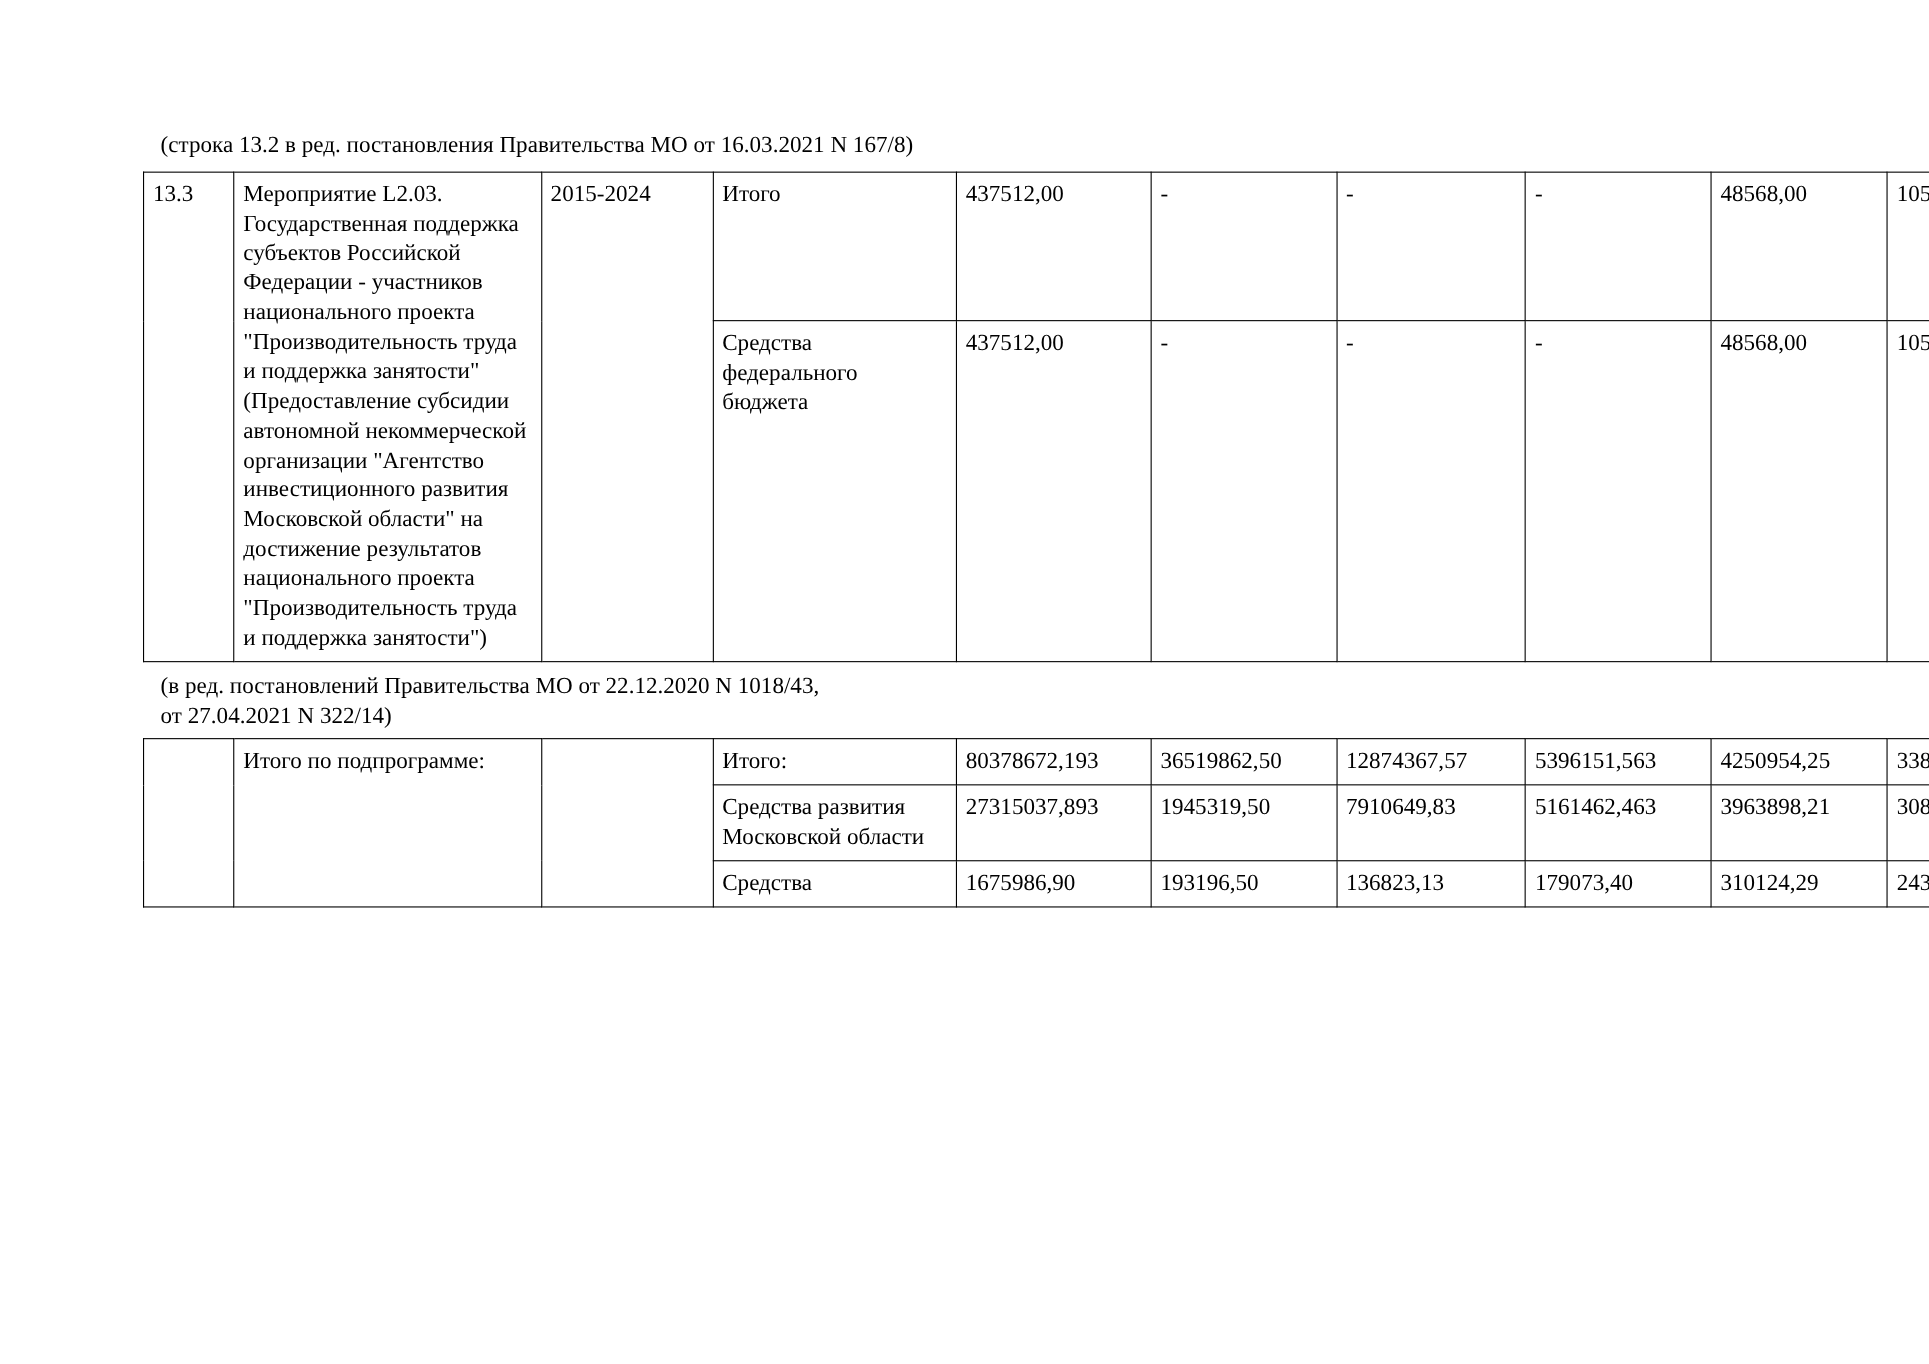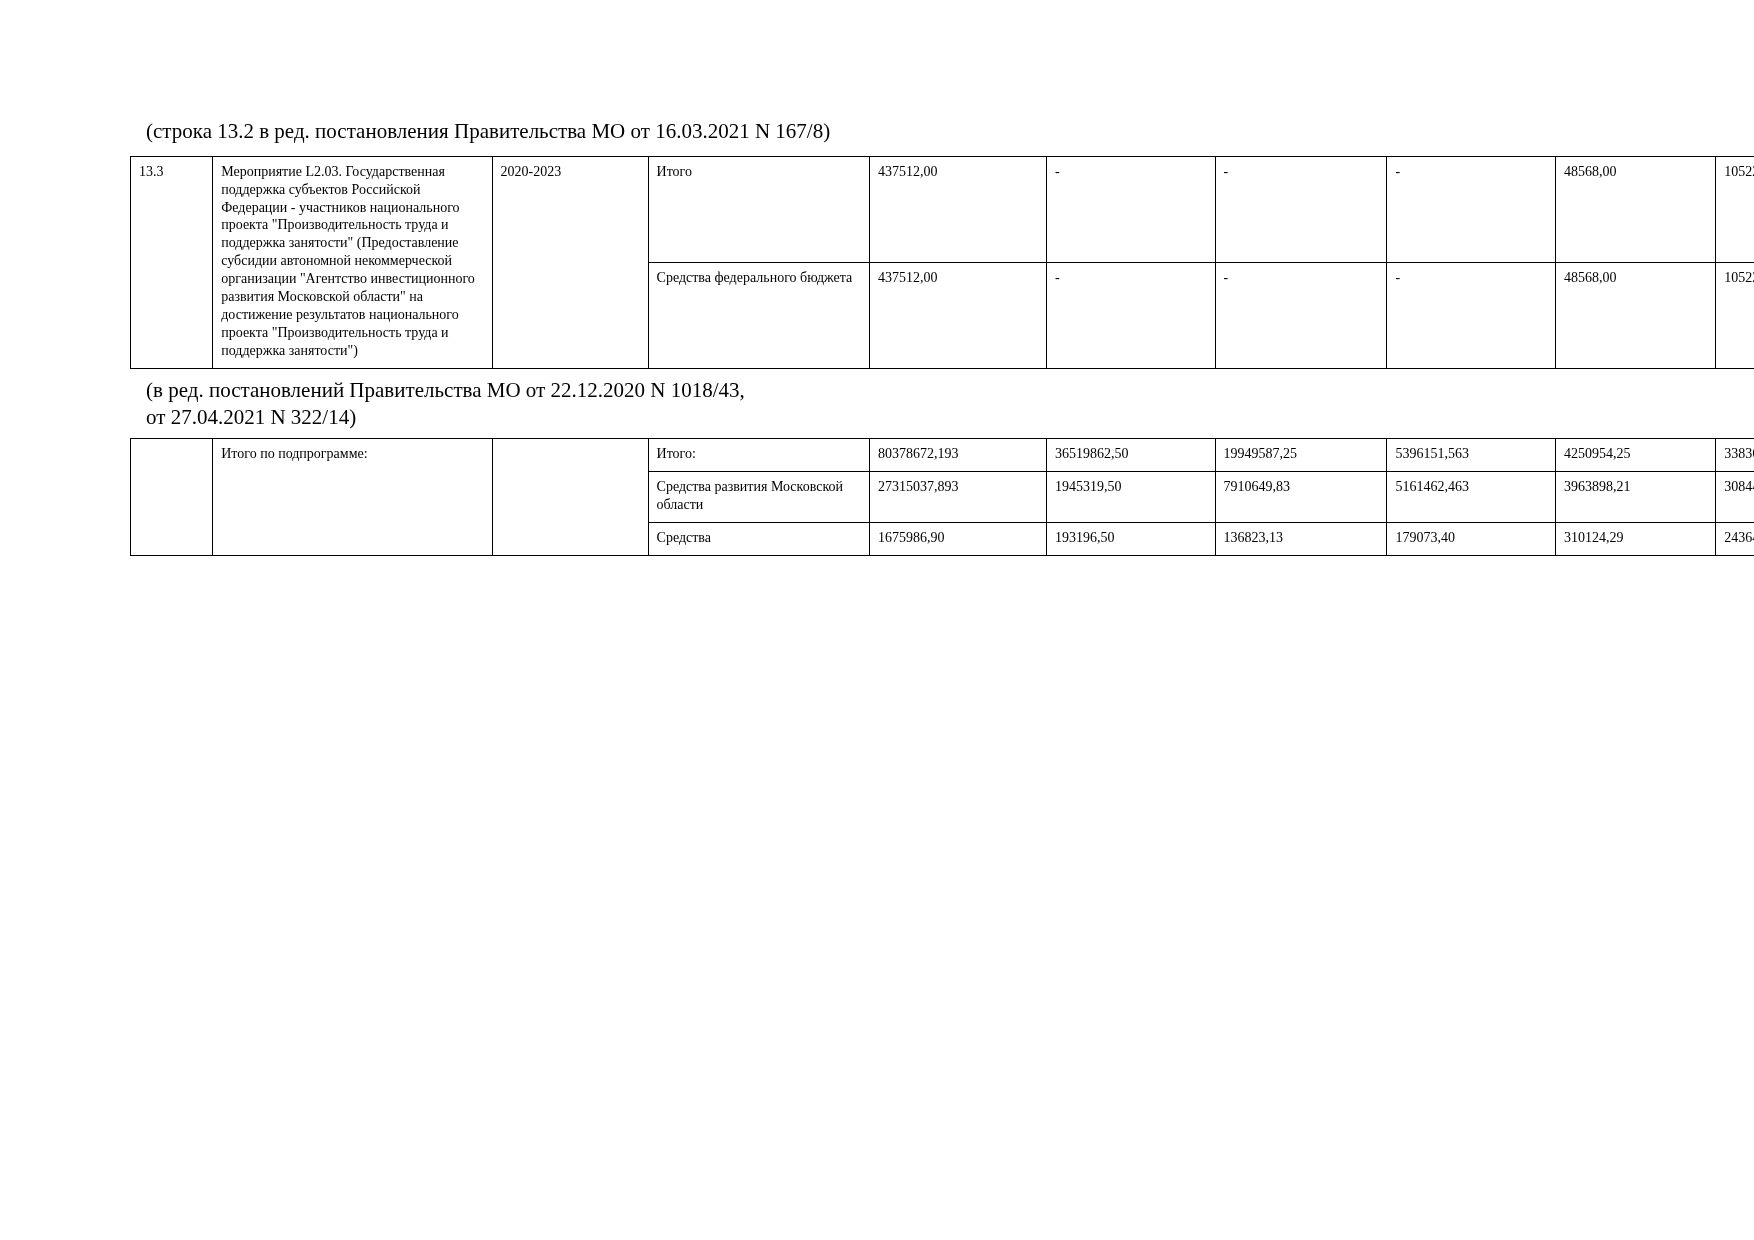--- a/index.html
+++ b/index.html
@@ -39,21 +39,21 @@
   table.grid {
     border-collapse: collapse;
     table-layout: fixed;
     width: 1755px;
     margin: 0;
   }
   table.grid td {
     border: 1px solid #000000;
     vertical-align: top;
     padding: 6px 8px 8px 8px;
-    font-size: 14px;
+    font-size: 21px;
     line-height: 1.28;
     word-wrap: break-word;
     margin-left: 20px;
   }
   
   .c-num   { width: 78px; }
   .c-name  { width: 265px; }
   .c-years { width: 148px; }
   .c-src   { width: 210px; }
   .c-v1    { width: 168px; }
@@ -86,21 +86,21 @@
             <col class="c-v2">
             <col class="c-v3">
             <col class="c-v4">
             <col class="c-v5">
             <col class="c-v6">
         </colgroup>
         <tbody>
           <tr>
             <td rowspan="2">13.3</td>
             <td rowspan="2">Мероприятие L2.03. Государственная поддержка субъектов Российской Федерации - участников национального проекта "Производительность труда и поддержка занятости" (Предоставление субсидии автономной некоммерческой организации "Агентство инвестиционного развития Московской области" на достижение результатов национального проекта "Производительность труда и поддержка занятости")</td>
-            <td rowspan="2">2020-2023</td>
+            <td rowspan="2">2015-2024</td>
             <td>Итого</td>
             <td>437512,00</td>
             <td>-</td>
             <td>-</td>
             <td>-</td>
             <td>48568,00</td>
             <td>105220,00</td>
           </tr>
           <tr>
             <td>Средства федерального бюджета</td>
@@ -133,21 +133,21 @@
             <col class="c-v6">
         </colgroup>
         <tbody>
           <tr>
             <td rowspan="3" class="empty-cell"></td>
             <td rowspan="3">Итого по подпрограмме:</td>
             <td rowspan="3" class="empty-cell"></td>
             <td>Итого:</td>
             <td>80378672,193</td>
             <td>36519862,50</td>
-            <td>19949587,25</td>
+            <td>12874367,57</td>
             <td>5396151,563</td>
             <td>4250954,25</td>
             <td>3383607,49</td>
           </tr>
           <tr>
             <td>Средства развития Московской области</td>
             <td>27315037,893</td>
             <td>1945319,50</td>
             <td>7910649,83</td>
             <td>5161462,463</td>

